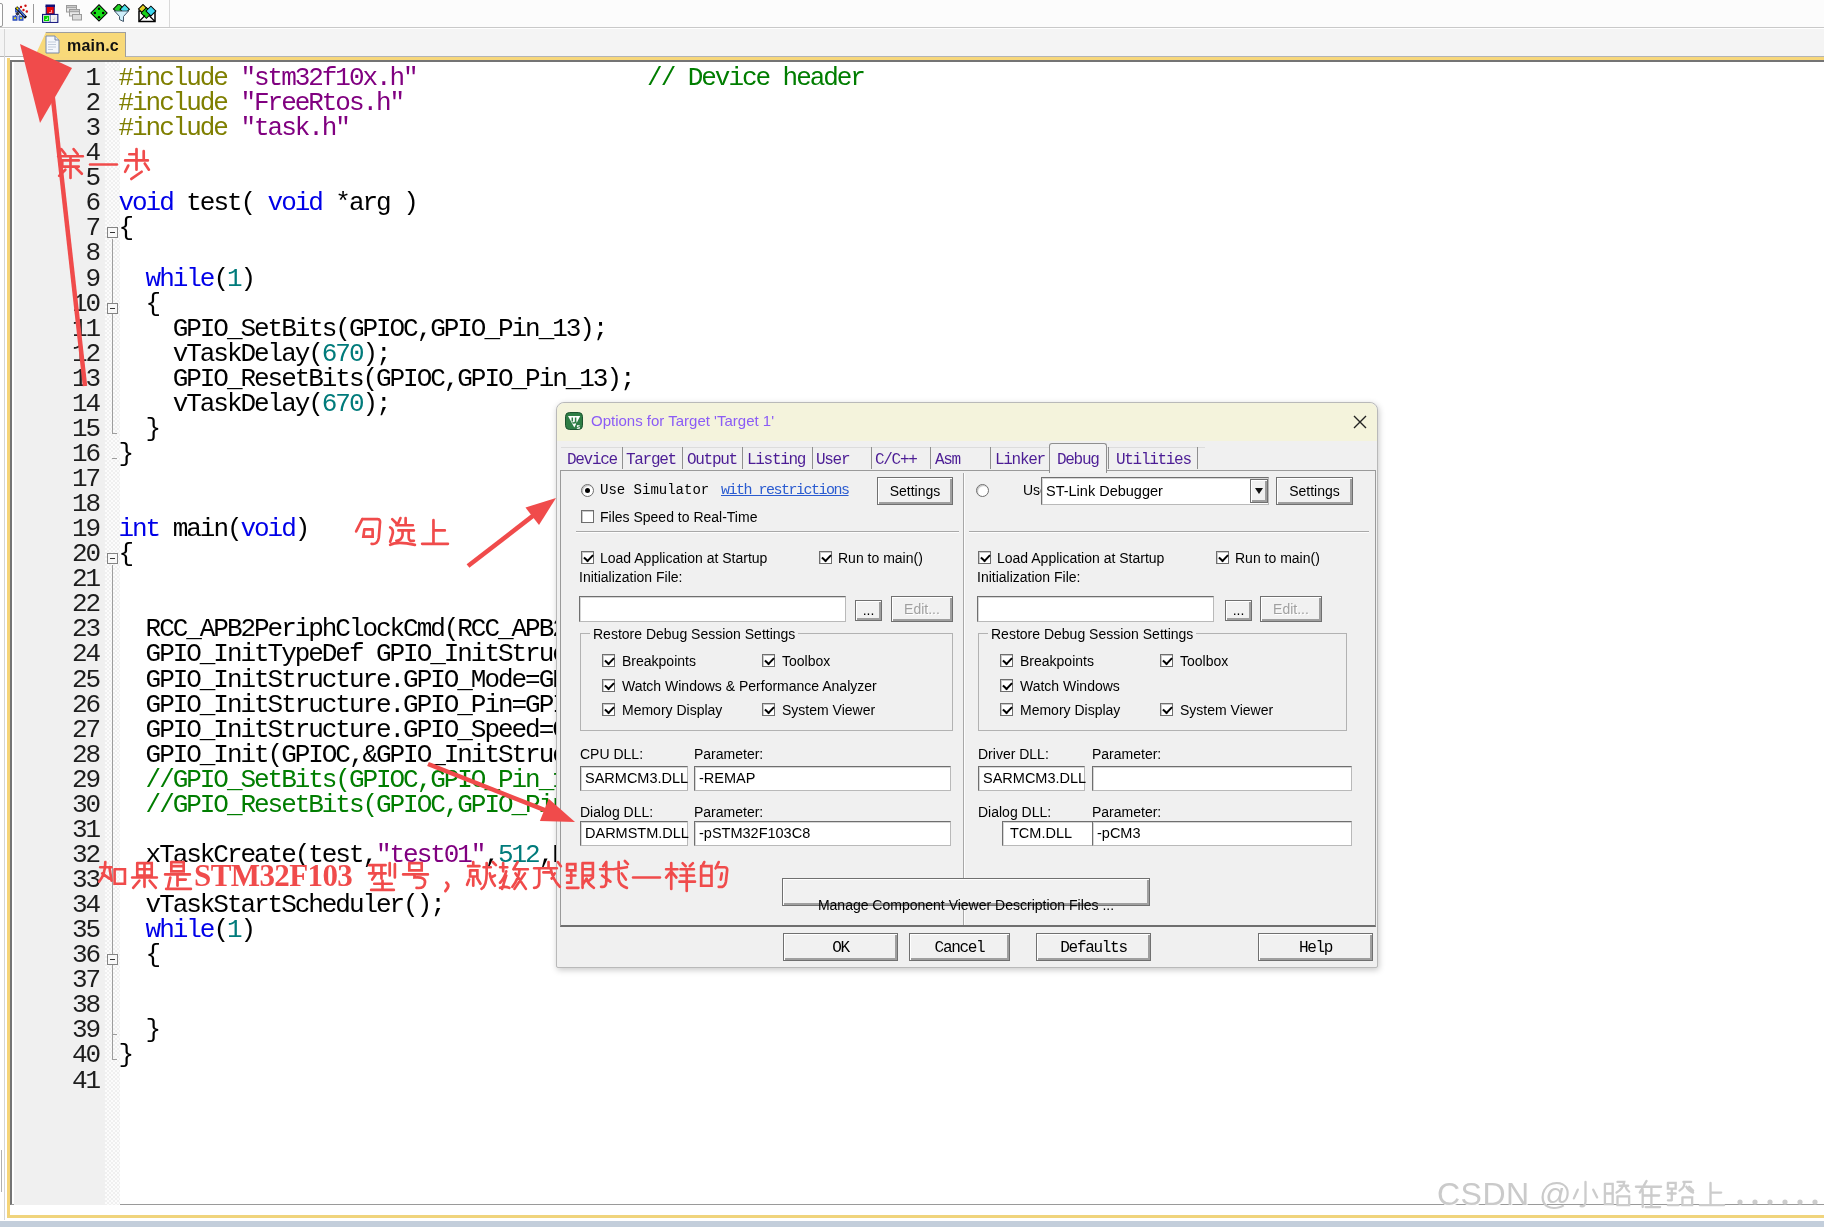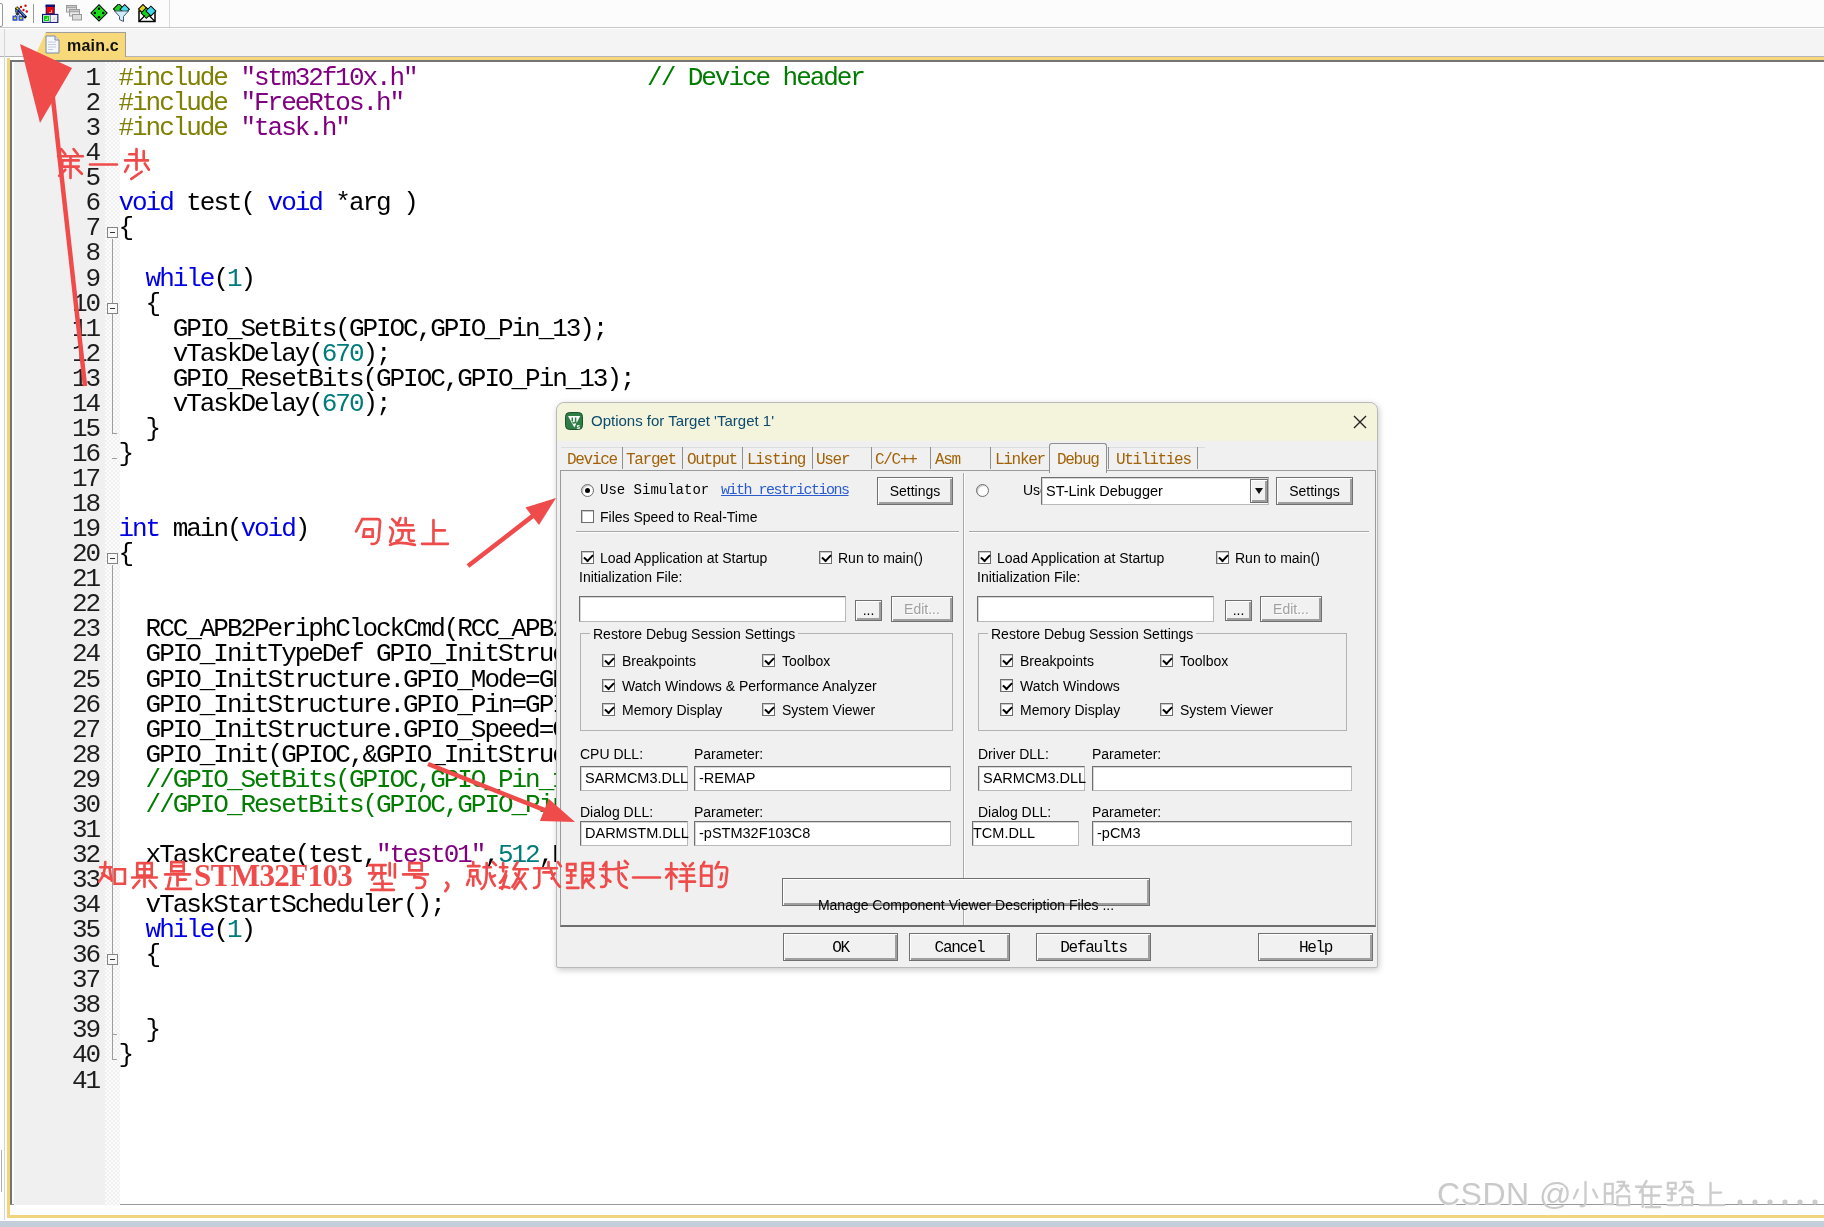--- a/index.html
+++ b/index.html
@@ -47,29 +47,29 @@
 #statbar { left:0; top:1221px; width:1824px; height:6px; background:#c3cedb; }
 #watermark { left:1437px; top:1176px; font-size:32px; color:#cacaca; white-space:nowrap;
   letter-spacing:0.5px; text-shadow:1px 1px 0 #fdfdfd; }
 
 
 #dlg { left:556px; top:402px; width:822px; height:566px; background:#f0f0f0;
   border:1px solid #b9b9b9; border-radius:8px 8px 2px 2px;
   box-shadow:1px 2px 6px rgba(0,0,0,0.22); }
 #dlgtitle { position:absolute; left:0; top:0; width:100%; height:38px; background:#f4f3dc;
   border-radius:8px 8px 0 0; }
-#dlgtitle .t { position:absolute; left:34px; top:9px; font-size:15px; color:#0c4a6e; }
+#dlgtitle .t { position:absolute; left:34px; top:9px; font-size:15px; color:#8b5cf6; }
 #dlgclose { position:absolute; left:796px; top:12px; width:14px; height:14px; }
 .dfont { font-size:14px; color:#000; }
 .mono { font-family:"Liberation Mono", monospace; font-size:16px; letter-spacing:-1.3px; }
 
 #tabs { position:absolute; left:0; top:38px; width:100%; height:31px; }
 .tsep { position:absolute; top:6px; width:1px; height:22px; background:#8f8f8f; }
 .tlbl { position:absolute; top:10px; font-family:"Liberation Mono", monospace;
-  font-size:16px; letter-spacing:-1.3px; color:#a16207; z-index:3; }
+  font-size:16px; letter-spacing:-1.3px; color:#4c1d95; z-index:3; }
 #debugtab { position:absolute; left:492px; top:2px; width:58px; height:30px;
   background:#f2f2f2; border:1px solid #8f8f8f; border-bottom:none; border-radius:3px 3px 0 0; z-index:2; }
 
 #dpanel { position:absolute; left:3px; top:67px; width:816px; height:457px;
   border:1px solid #9a9a9a; border-bottom:2px solid #6e6e6e; background:#f0f0f0; }
 
 .gline { position:absolute; height:1px; background:#a8a8a8; box-shadow:0 1px 0 #fdfdfd; }
 .vline { position:absolute; width:1px; background:#a8a8a8; box-shadow:1px 0 0 #fdfdfd; }
 
 .btn { position:absolute; background:#f1f1f1; border:1px solid #707070;
@@ -381,21 +381,21 @@
 <div class="cb on" style="left:443px;top:300px"></div>
 <div class="lbl dfont" style="left:463px;top:299px;">Memory Display</div>
 <div class="cb on" style="left:603px;top:300px"></div>
 <div class="lbl dfont" style="left:623px;top:299px;">System Viewer</div>
 <div class="lbl dfont" style="left:421px;top:343px;">Driver DLL:</div>
 <div class="lbl dfont" style="left:535px;top:343px;">Parameter:</div>
 <div class="inp" style="left:421px;top:363px;width:107px;height:25px;font-size:14.5px;padding:3px 0 0 4px">SARMCM3.DLL</div>
 <div class="inp" style="left:535px;top:363px;width:260px;height:25px;font-size:14.5px;padding:3px 0 0 4px"></div>
 <div class="lbl dfont" style="left:421px;top:401px;">Dialog DLL:</div>
 <div class="lbl dfont" style="left:535px;top:401px;">Parameter:</div>
-<div class="inp" style="left:415px;top:418px;width:107px;height:25px;font-size:14.5px;padding:3px 0 0 0">TCM.DLL</div>
+<div class="inp" style="left:445px;top:418px;width:107px;height:25px;font-size:14.5px;padding:3px 0 0 7px">TCM.DLL</div>
 <div class="inp" style="left:535px;top:418px;width:260px;height:25px;font-size:14.5px;padding:3px 0 0 4px">-pCM3</div>
 <div class="btn dfont" style="left:225px;top:475px;width:368px;height:28px;padding-top:18px;">Manage Component Viewer Description Files ...</div>
 <div class="btn mono" style="left:226px;top:530px;width:115px;height:28px;padding-top:5px;">OK</div>
 <div class="btn mono" style="left:352px;top:530px;width:101px;height:28px;padding-top:5px;">Cancel</div>
 <div class="btn mono" style="left:479px;top:530px;width:115px;height:28px;padding-top:5px;">Defaults</div>
 <div class="btn mono" style="left:701px;top:530px;width:115px;height:28px;padding-top:5px;">Help</div>
 </div>
 
 <svg class="anno" style="left:54px;top:147px" width="33" height="33" viewBox="0 0 32 32">
       <path d="M7 2 L11 7 M19 2 L23 7 M4 9 H28 M8 13 H24 M8 13 V19 M8 19 H24 M16 9 V30 M11 22 L5 28 M21 20 L27 26" fill="none" stroke="#f04b4b" stroke-width="2.6" stroke-linecap="round"></path>

